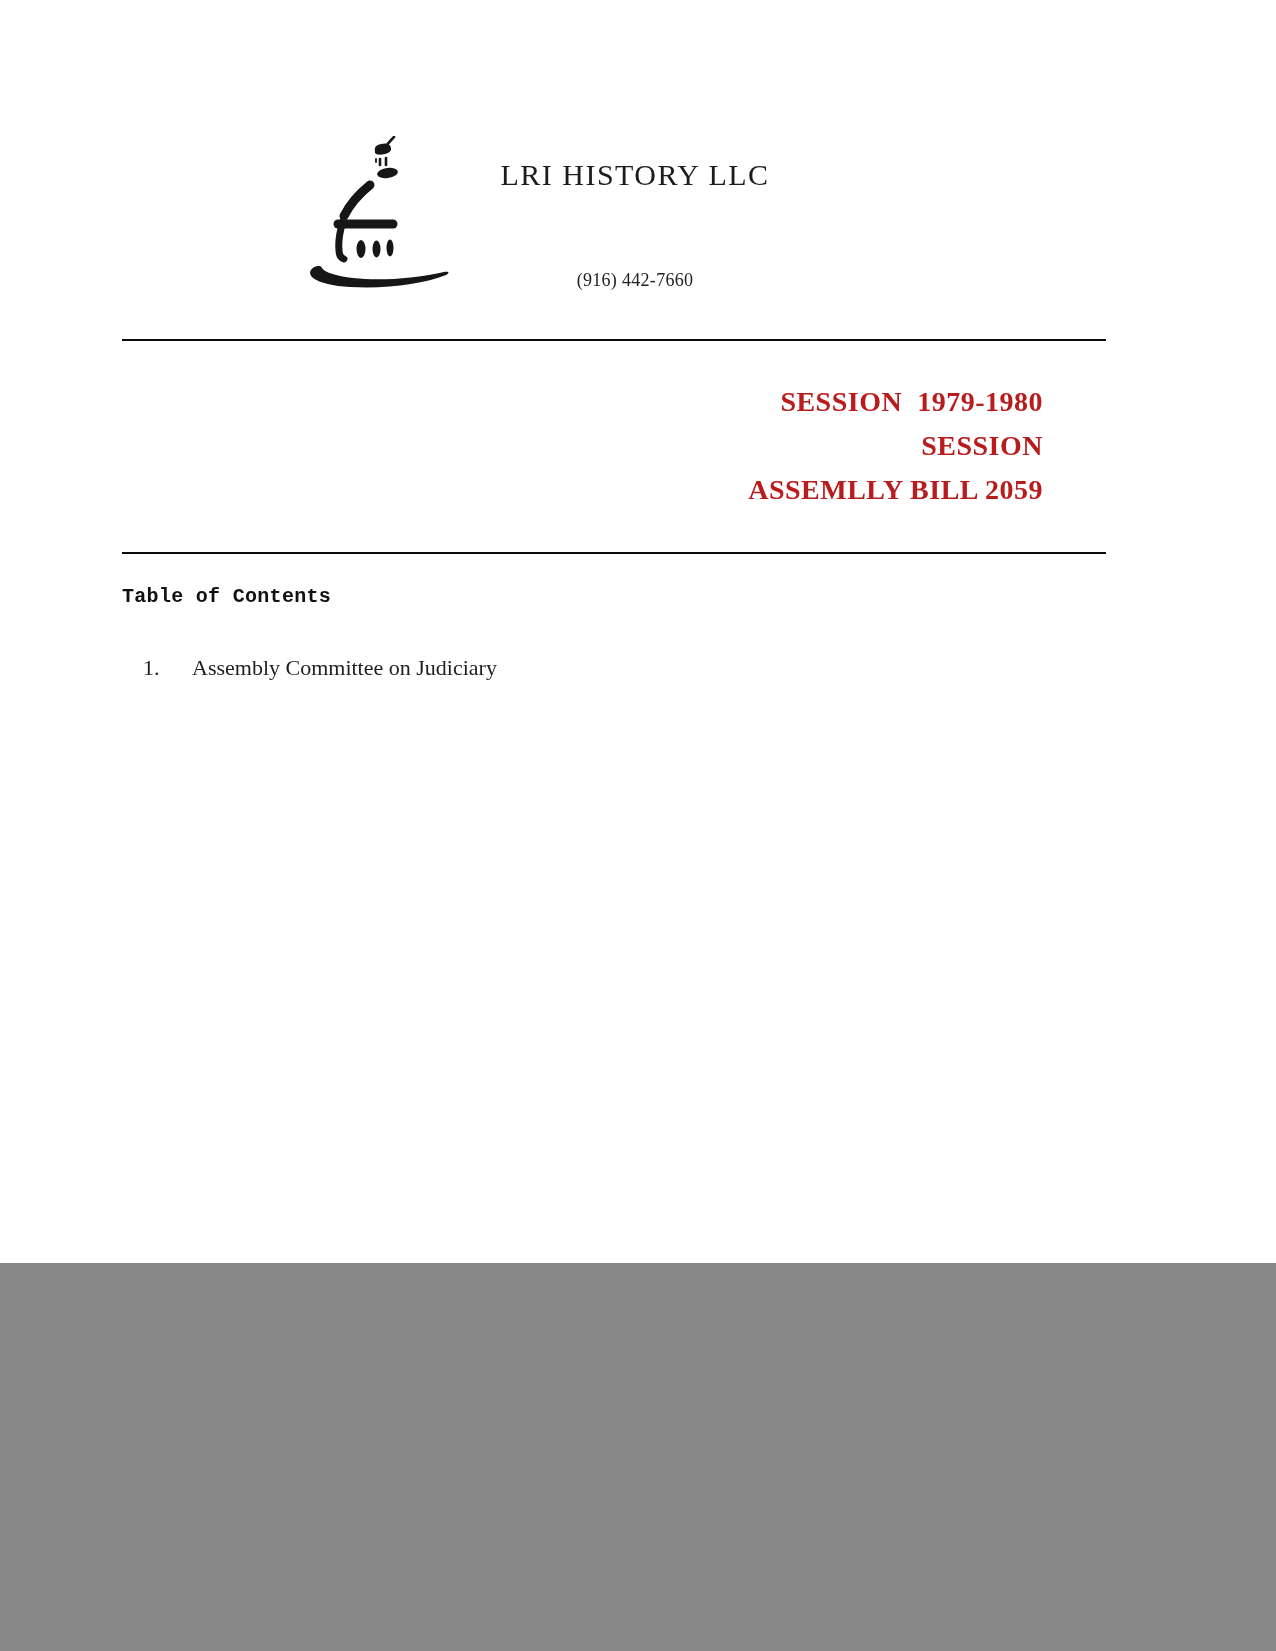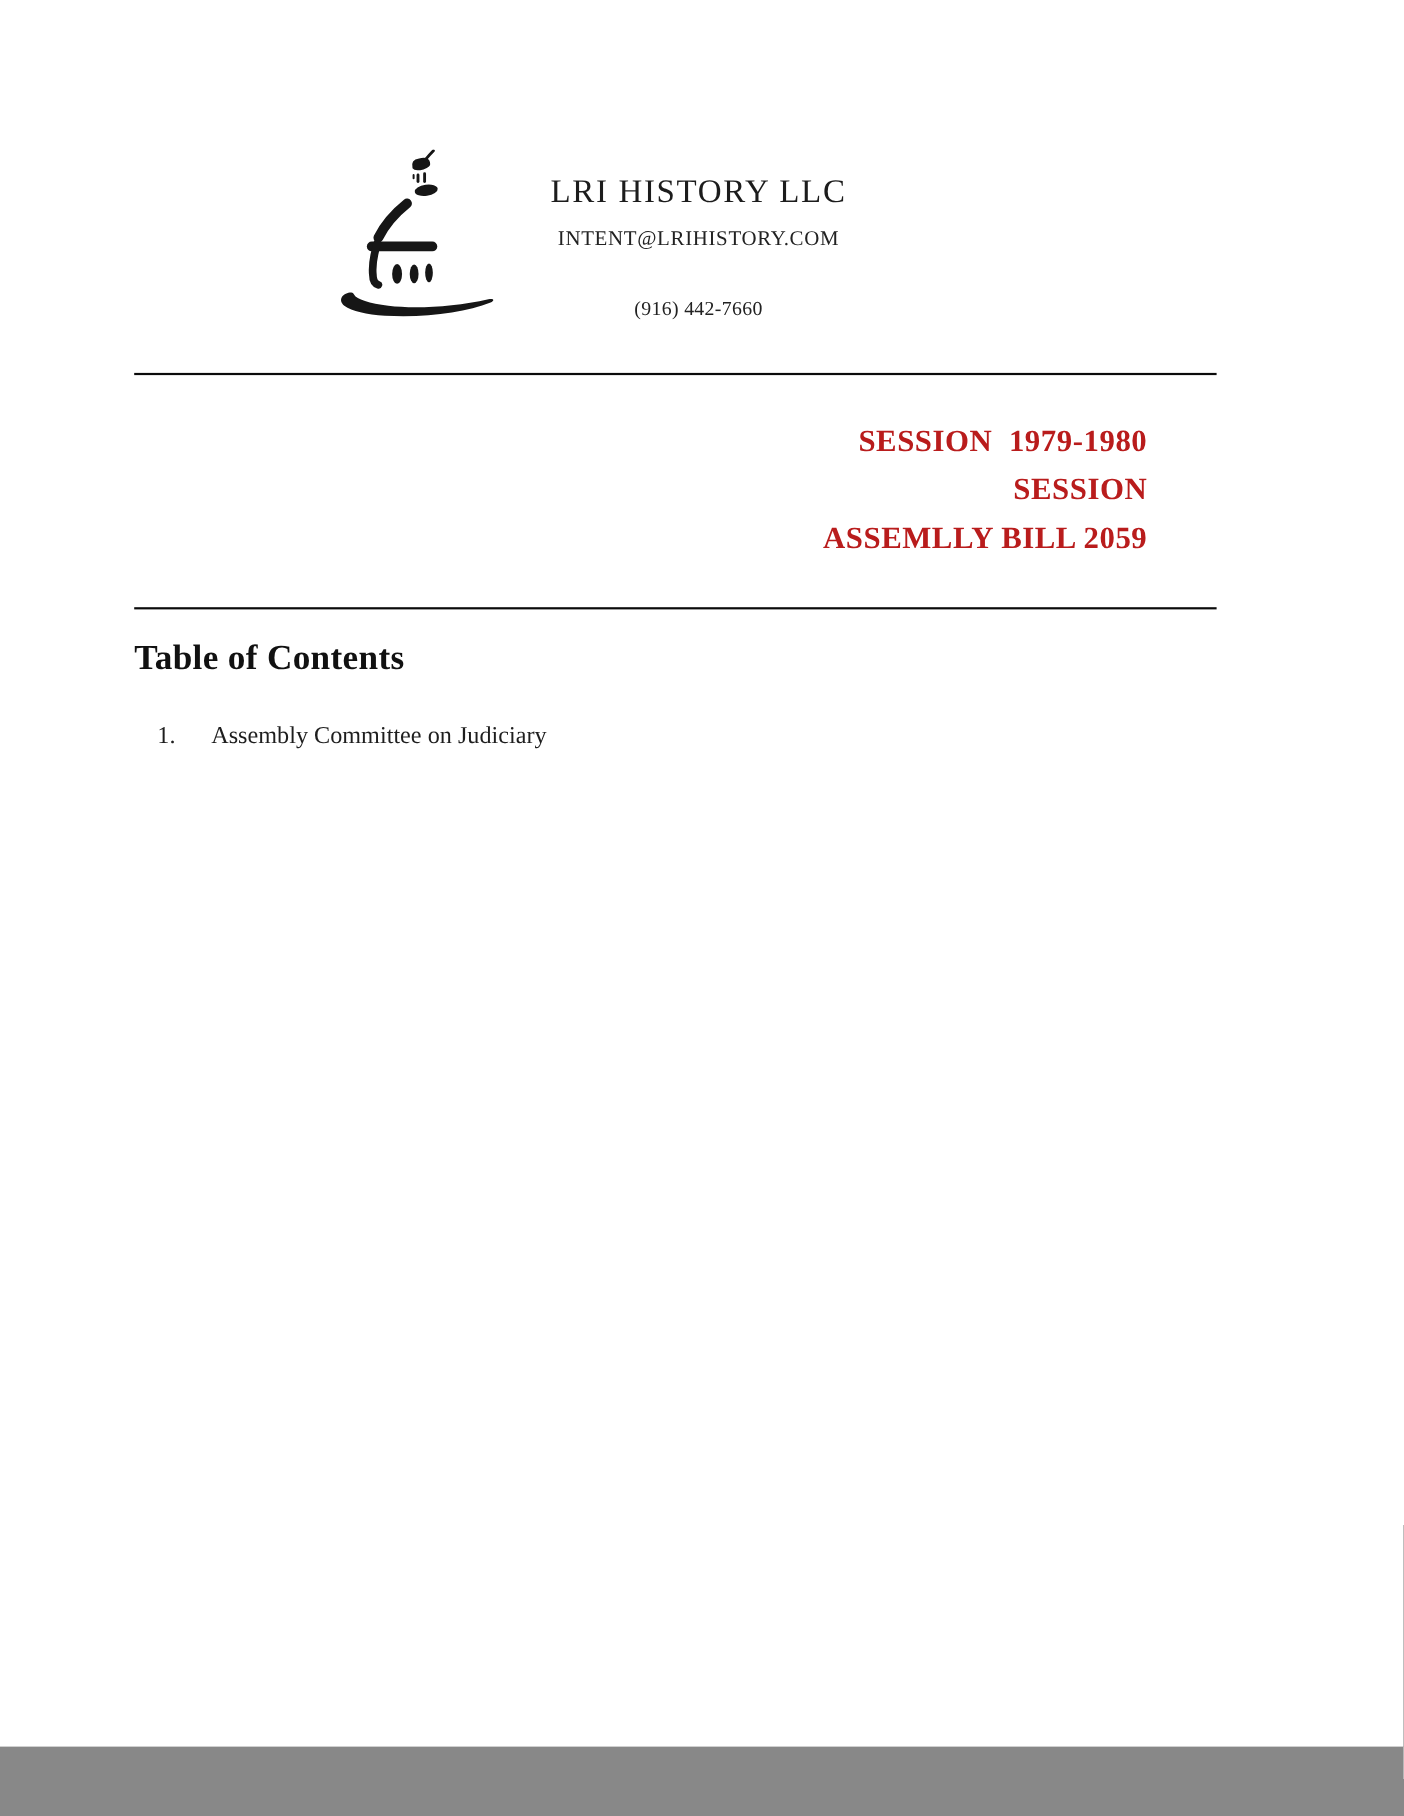--- a/index.html
+++ b/index.html
@@ -1,19 +1,19 @@
 <!DOCTYPE html>
 <html><head>
 <meta charset="utf-8">
 <style>
   html, body { margin: 0; padding: 0; background: #888; }
   .page {
     position: relative;
     width: 1276px;
-    height: 1588px;
+    height: 1263px;
     margin: 0 auto;
     background: #ffffff;
     font-family: "Liberation Serif", "DejaVu Serif", serif;
     color: #1c1c1c;
     overflow: hidden;
   }
   .logo {
     position: absolute;
     left: 298px;
     top: 136px;
@@ -66,25 +66,26 @@
     line-height: 44px;
     color: #b91c1c;
     letter-spacing: 0.5px;
   }
   .session-line { white-space: pre; }
   .toc-heading {
     position: absolute;
     left: 122px;
     top: 578px;
     margin: 0;
-    font-size: 32px;
+    font-size: 20px;
     line-height: 38px;
     font-weight: bold;
     color: #111111;
     letter-spacing: 0.3px;
+    font-family: Liberation Mono, monospace;
   }
   .toc-item {
     position: absolute;
     left: 143px;
     top: 650px;
     font-size: 22px;
     line-height: 36px;
     color: #1e1e1e;
   }
   .toc-item-number {
@@ -118,21 +119,20 @@
 
       <ellipse cx="63" cy="113" rx="4.5" ry="9" fill="#161616"></ellipse>
       <ellipse cx="78.5" cy="113" rx="4" ry="8.5" fill="#161616"></ellipse>
       <ellipse cx="92" cy="112" rx="3.5" ry="8.5" fill="#161616"></ellipse>
 
       <path d="M20,130 C13,131 9,137 15,142 C22,147 35,150 52,151 C90,153 125,148 148,139 C152,137 151,135 146,136 C115,143 80,145 55,142 C38,140 26,136 24,132 C23,130 22,130 20,130 Z" fill="#161616"></path>
     </svg>
   </div>
 
   <div class="company-name">LRI HISTORY LLC</div>
-  <div class="contact-line contact-email">INTENT@LRIHISTORY.COM</div>
   <div class="contact-line contact-phone">(916) 442-7660</div>
 
   <div class="rule rule-top"></div>
 
   <div class="session-block">
     <div class="session-line">SESSION  1979-1980</div>
     <div class="session-line">SESSION</div>
     <div class="session-line">ASSEMLLY BILL 2059</div>
   </div>
 

